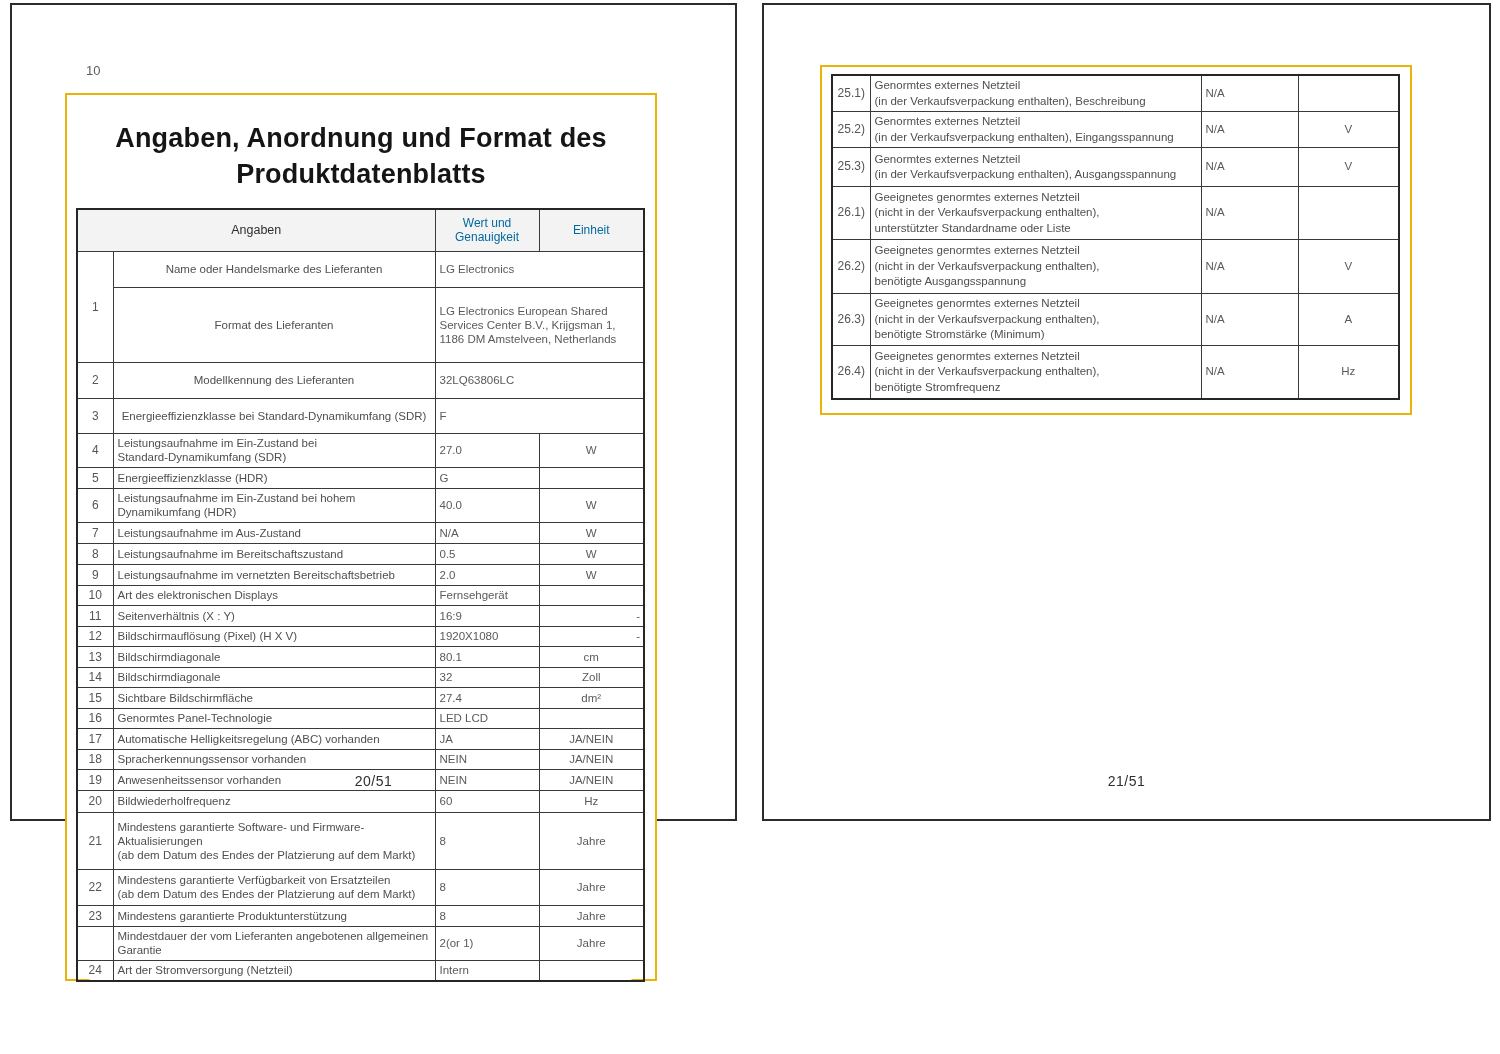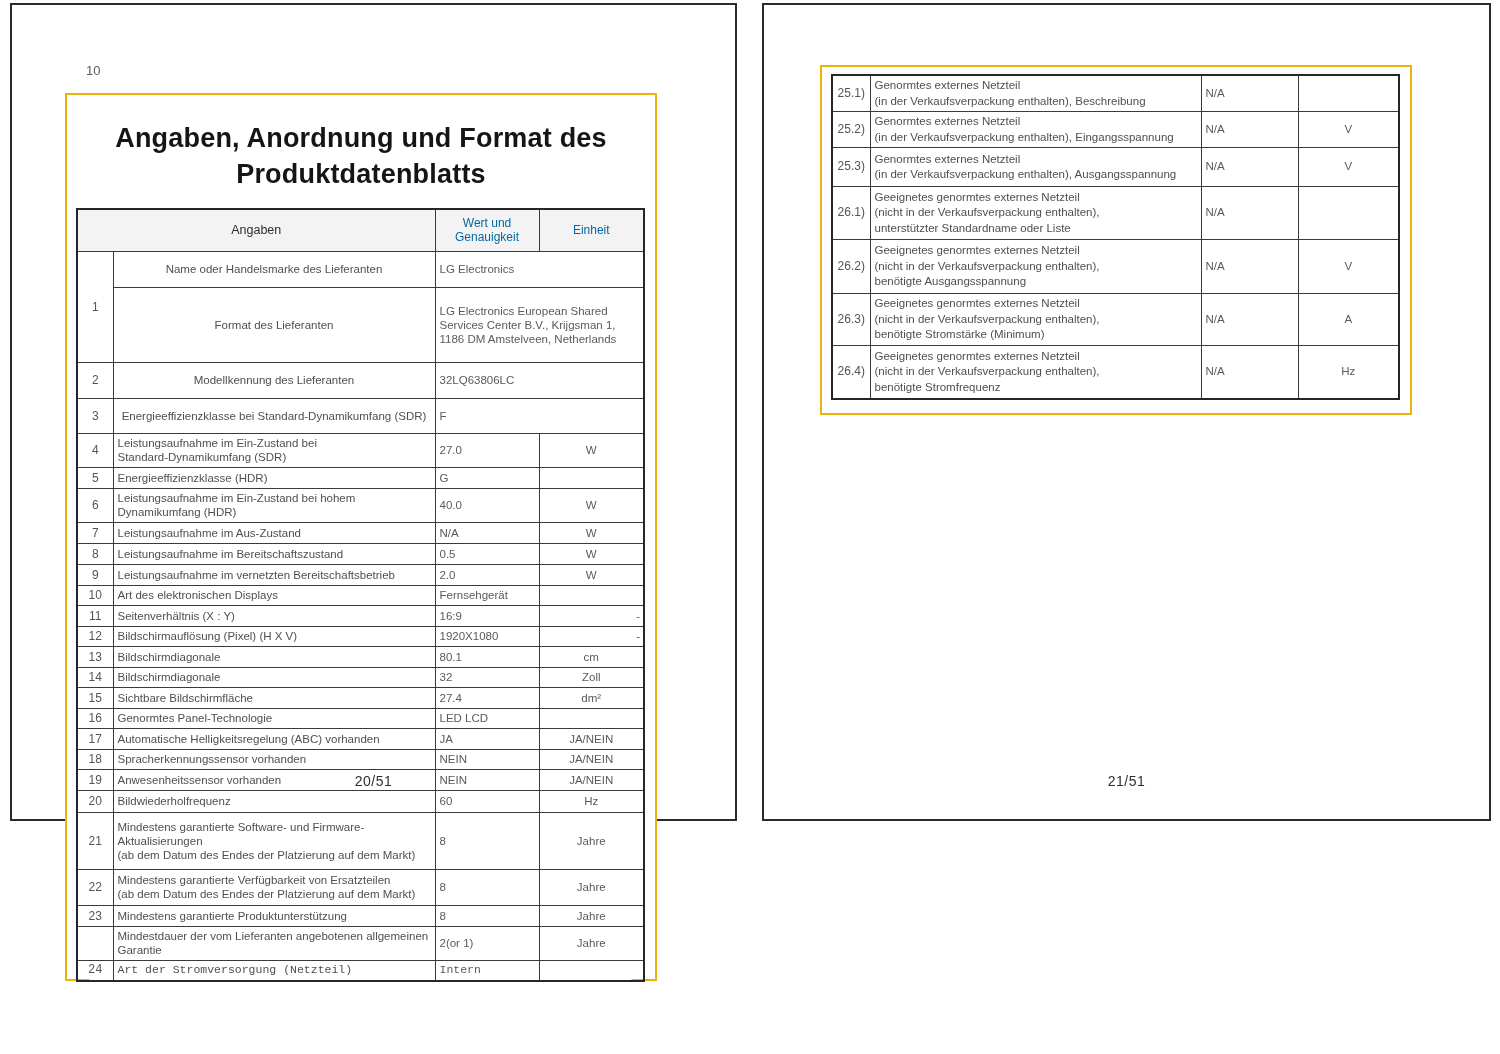--- a/index.html
+++ b/index.html
@@ -225,21 +225,21 @@
             <td class="cval">8</td>
             <td class="cunit">Jahre</td>
           </tr>
           <tr style="height: 34px;">
             <td class="cnum"></td>
             <td class="clabel">Mindestdauer der vom Lieferanten angebotenen allgemeinen
 Garantie</td>
             <td class="cval">2(or 1)</td>
             <td class="cunit">Jahre</td>
           </tr>
-          <tr style="height: 21px; font-family: Liberation Mono, monospace;">
+          <tr style="height: 21px;">
             <td class="cnum">24</td>
             <td class="clabel">Art der Stromversorgung (Netzteil)</td>
             <td class="cval">Intern</td>
             <td class="cunit"></td>
           </tr>
         </tbody>
     </table>
   </div>
   <div class="footer">20/51</div>
 </div>

